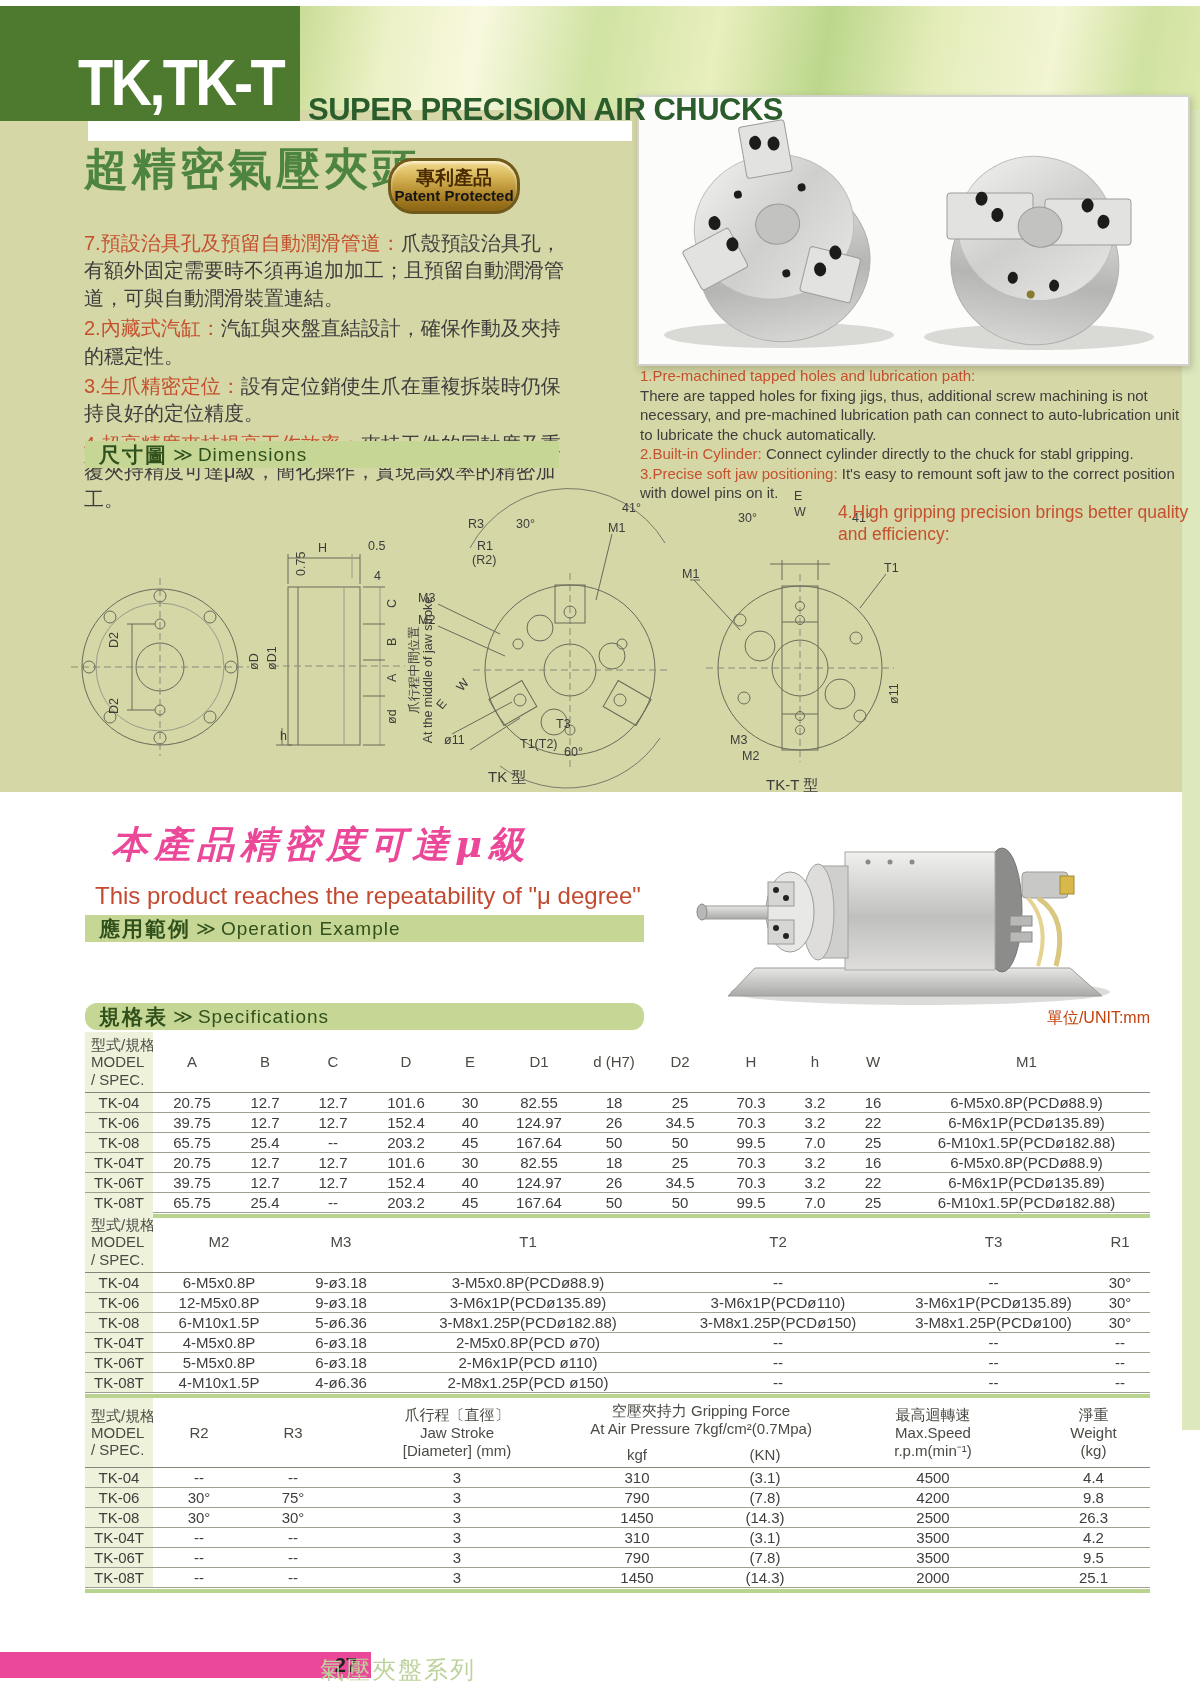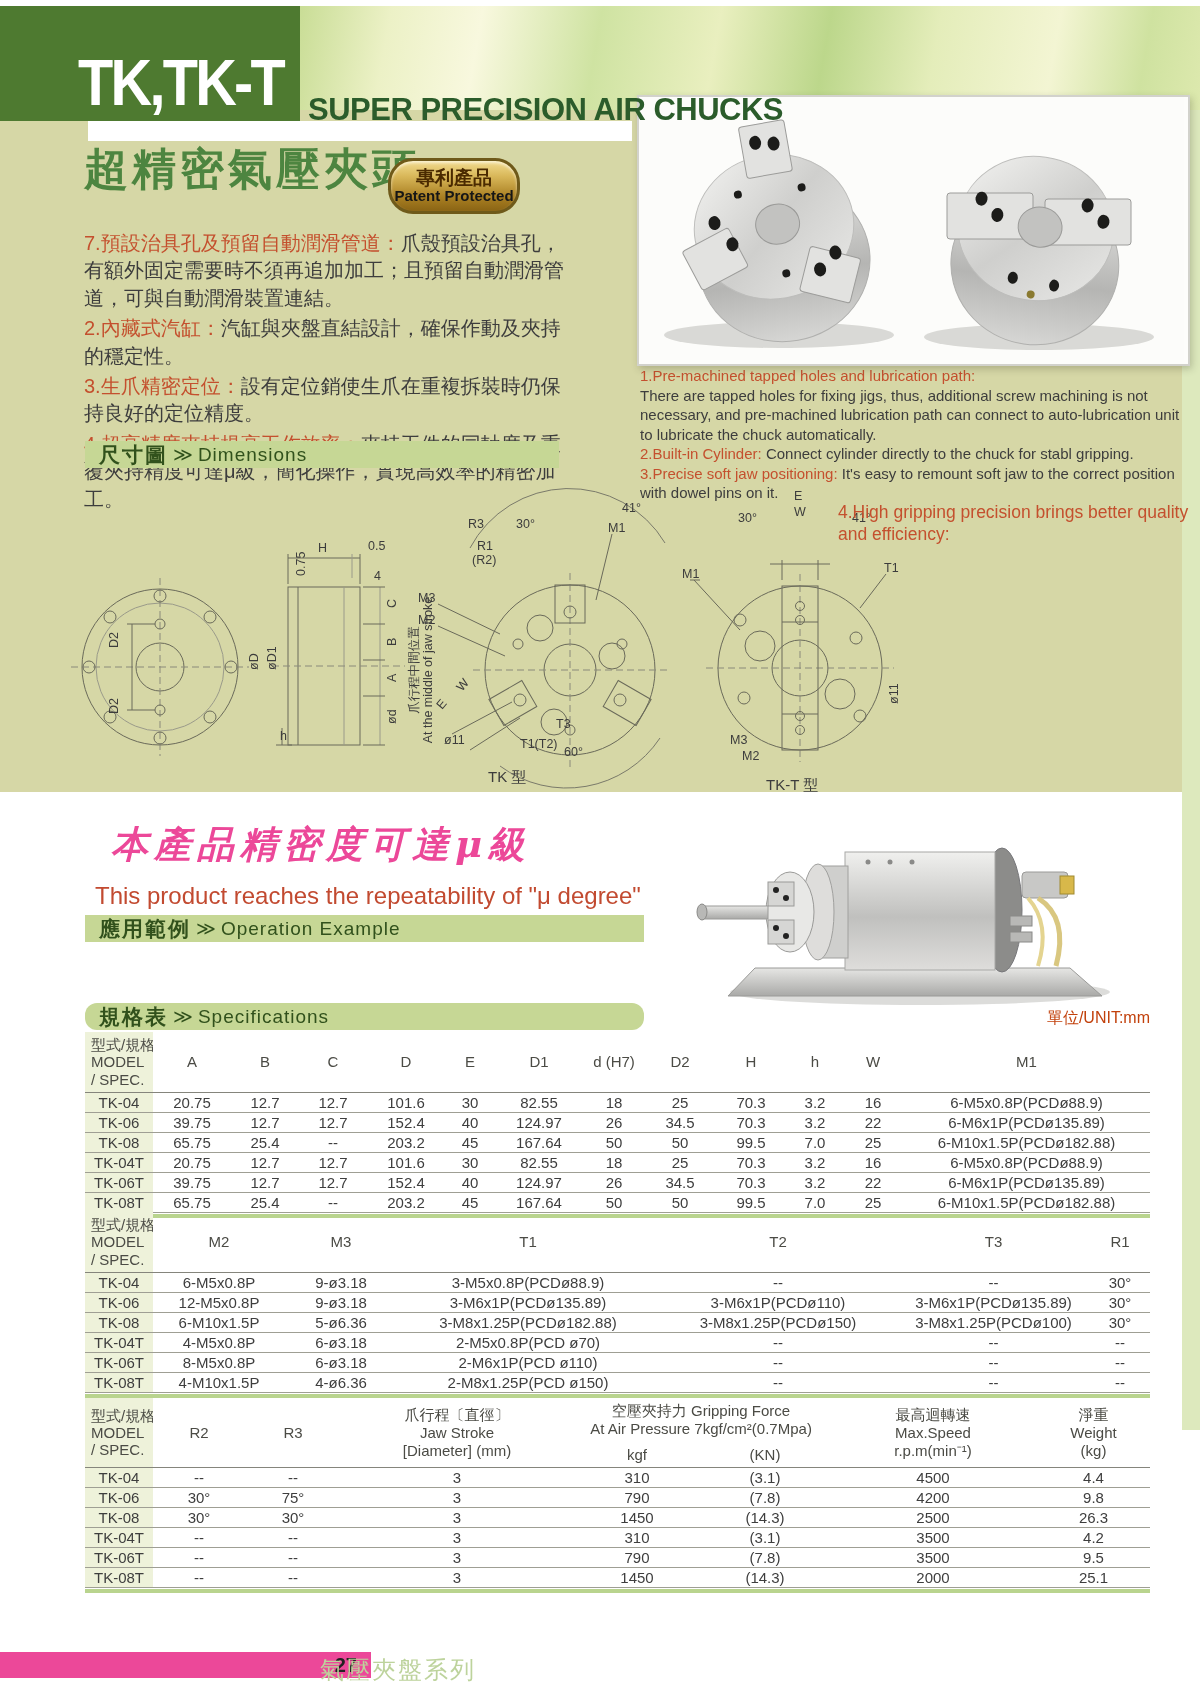--- a/index.html
+++ b/index.html
@@ -574,21 +574,21 @@
             <th>TK-04T</th>
             <td>4-M5x0.8P</td>
             <td>6-ø3.18</td>
             <td>2-M5x0.8P(PCD ø70)</td>
             <td>--</td>
             <td>--</td>
             <td>--</td>
           </tr>
           <tr>
             <th>TK-06T</th>
-            <td>8-M5x0.8P</td>
+            <td>5-M5x0.8P</td>
             <td>6-ø3.18</td>
             <td>2-M6x1P(PCD ø110)</td>
             <td>--</td>
             <td>--</td>
             <td>--</td>
           </tr>
           <tr>
             <th>TK-08T</th>
             <td>4-M10x1.5P</td>
             <td>4-ø6.36</td>

